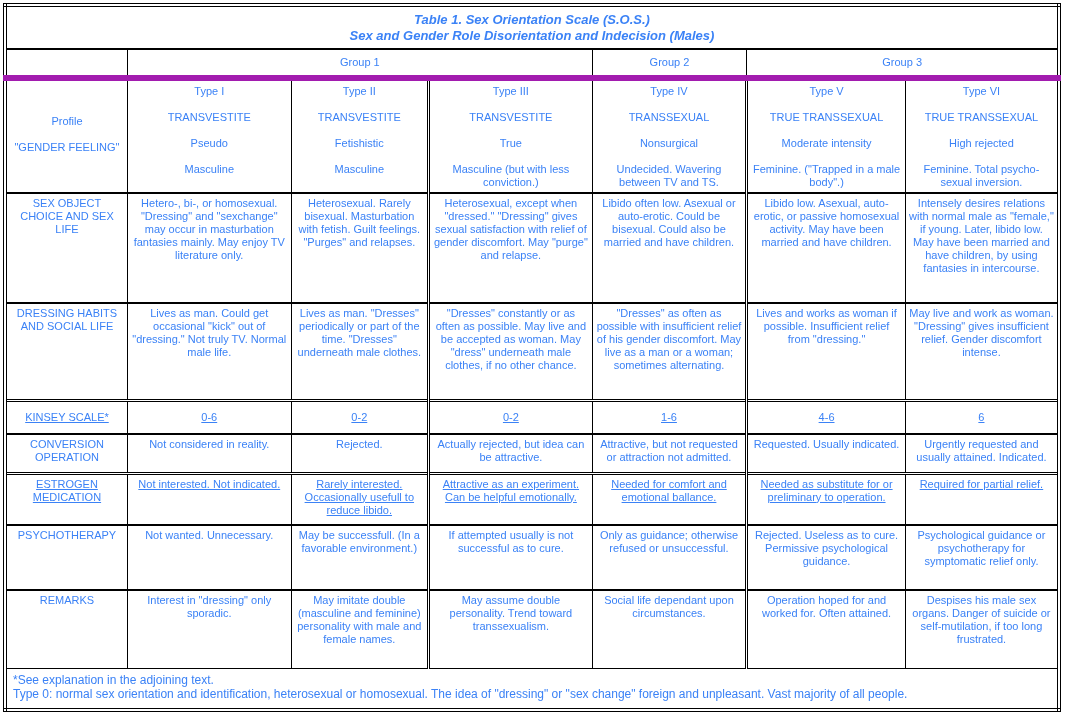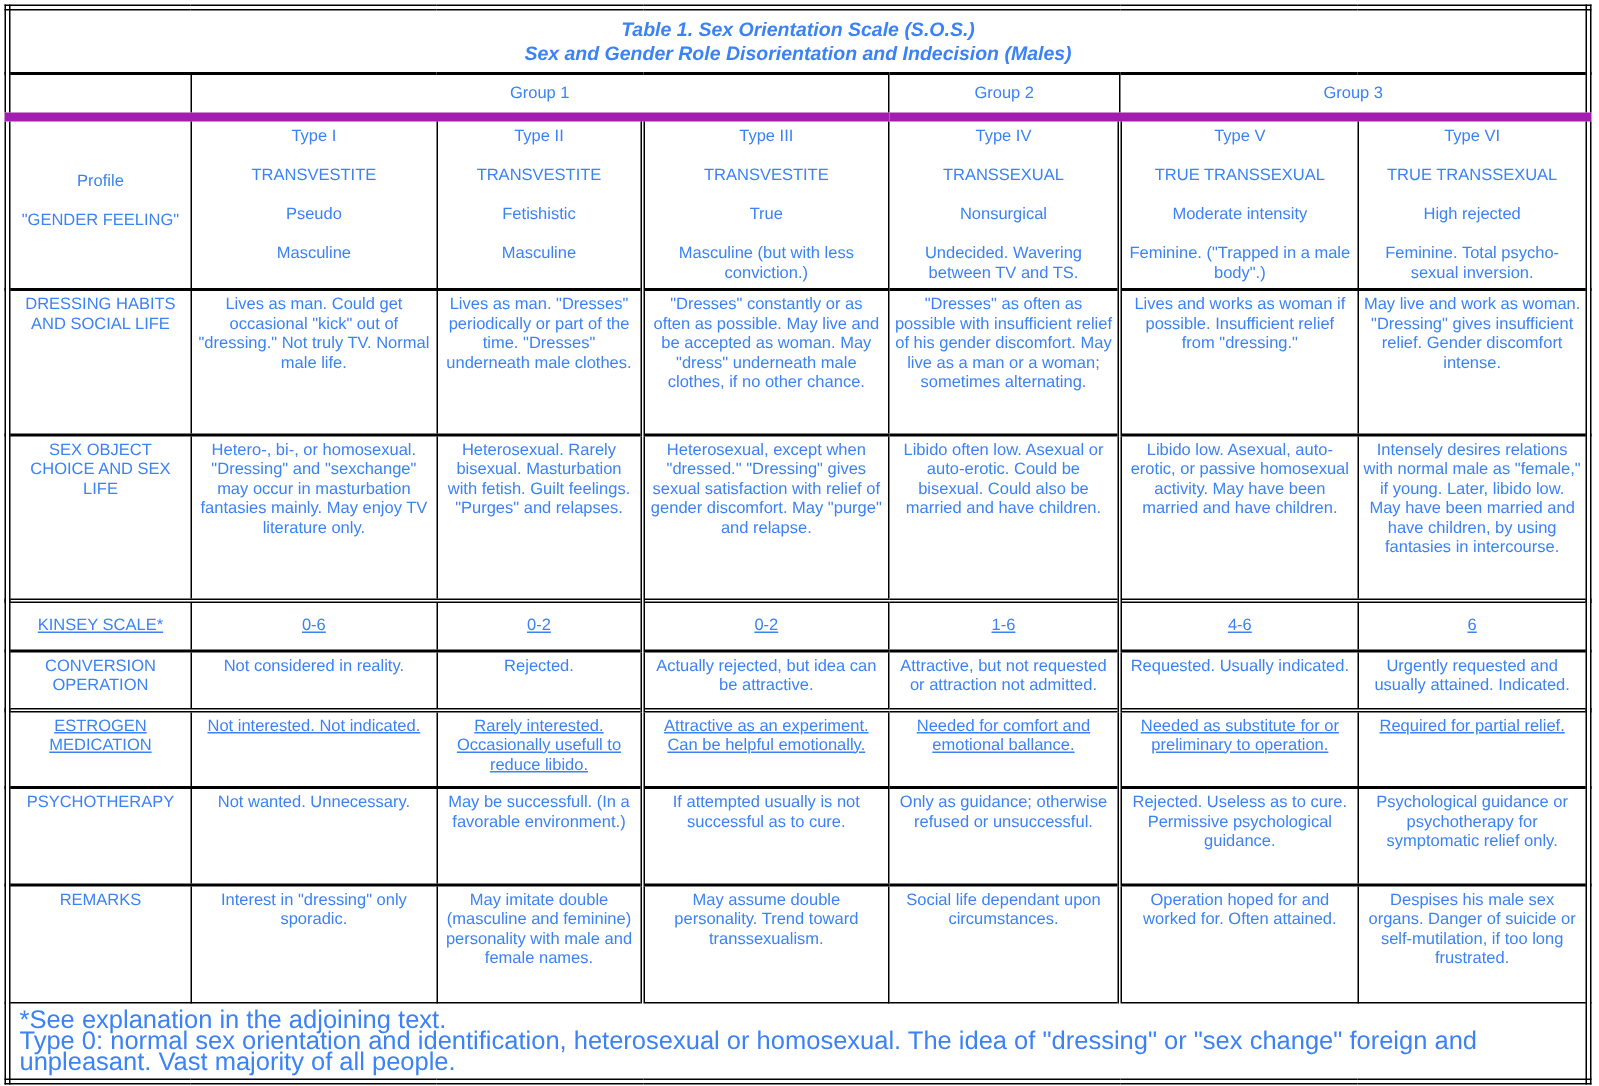--- a/index.html
+++ b/index.html
@@ -29,21 +29,21 @@
   tr.sepd td { border-top:3px double #000;text-decoration:underline; }
   td.dl { border-left:3px double #000; }
   td.mid { vertical-align:middle; }
   .stack > div { margin-top:13px; }
   .stack > div:first-child { margin-top:1px; }
   .profile-head { padding-top:34px; }
   .profile-head > div { margin-top:13px; }
   .profile-head > div:first-child { margin-top:0; }
   td.footnote {
     text-align:left; vertical-align:top; padding:4px 6px;
-    font-size:17px; line-height:14px; border-top:1px solid #000;
+    font-size:12px; line-height:14px; border-top:1px solid #000;
   }
 </style>
 </head>
 <body>
 
 <div class="page">
   <table class="sos">
     <colgroup>
       <col style="width:122px">
         <col style="width:163px">
@@ -105,38 +105,38 @@
         <div>Feminine. ("Trapped in a male body".)</div>
       </td>
       <td class="stack">
         <div>Type VI</div>
         <div>TRUE TRANSSEXUAL</div>
         <div>High rejected</div>
         <div>Feminine. Total psycho-sexual inversion.</div>
       </td>
     </tr>
 
+    <tr class="sep2" style="height:110px">
+      <td>SEX OBJECT CHOICE AND SEX LIFE</td>
+      <td>Hetero-, bi-, or homosexual. "Dressing" and "sexchange" may occur in masturbation fantasies mainly. May enjoy TV literature only.</td>
+      <td>Heterosexual. Rarely bisexual. Masturbation with fetish. Guilt feelings. "Purges" and relapses.</td>
+      <td class="dl">Heterosexual, except when "dressed." "Dressing" gives sexual satisfaction with relief of gender discomfort. May "purge" and relapse.</td>
+      <td>Libido often low. Asexual or auto-erotic. Could be bisexual. Could also be married and have children.</td>
+      <td class="dl">Libido low. Asexual, auto-erotic, or passive homosexual activity. May have been married and have children.</td>
+      <td>Intensely desires relations with normal male as "female," if young. Later, libido low. May have been married and have children, by using fantasies in intercourse.</td>
+    </tr>
+
     <tr class="sep2" style="height:97px">
       <td>DRESSING HABITS AND SOCIAL LIFE</td>
       <td>Lives as man. Could get occasional "kick" out of "dressing." Not truly TV. Normal male life.</td>
       <td>Lives as man. "Dresses" periodically or part of the time. "Dresses" underneath male clothes.</td>
       <td class="dl">"Dresses" constantly or as often as possible. May live and be accepted as woman. May "dress" underneath male clothes, if no other chance.</td>
       <td>"Dresses" as often as possible with insufficient relief of his gender discomfort. May live as a man or a woman; sometimes alternating.</td>
       <td class="dl">Lives and works as woman if possible. Insufficient relief from "dressing."</td>
       <td>May live and work as woman. "Dressing" gives insufficient relief. Gender discomfort intense.</td>
-    </tr>
-
-    <tr class="sep2" style="height:110px">
-      <td>SEX OBJECT CHOICE AND SEX LIFE</td>
-      <td>Hetero-, bi-, or homosexual. "Dressing" and "sexchange" may occur in masturbation fantasies mainly. May enjoy TV literature only.</td>
-      <td>Heterosexual. Rarely bisexual. Masturbation with fetish. Guilt feelings. "Purges" and relapses.</td>
-      <td class="dl">Heterosexual, except when "dressed." "Dressing" gives sexual satisfaction with relief of gender discomfort. May "purge" and relapse.</td>
-      <td>Libido often low. Asexual or auto-erotic. Could be bisexual. Could also be married and have children.</td>
-      <td class="dl">Libido low. Asexual, auto-erotic, or passive homosexual activity. May have been married and have children.</td>
-      <td>Intensely desires relations with normal male as "female," if young. Later, libido low. May have been married and have children, by using fantasies in intercourse.</td>
     </tr>
 
     <tr class="sepd" style="height:34px">
       <td class="mid">KINSEY SCALE*</td>
       <td class="mid">0-6</td>
       <td class="mid">0-2</td>
       <td class="mid dl">0-2</td>
       <td class="mid">1-6</td>
       <td class="mid dl">4-6</td>
       <td class="mid">6</td>

